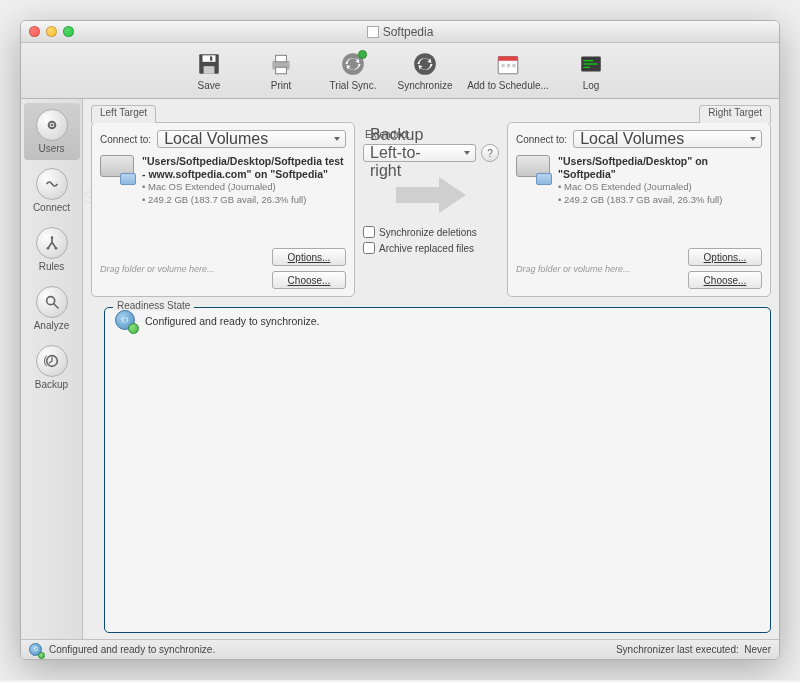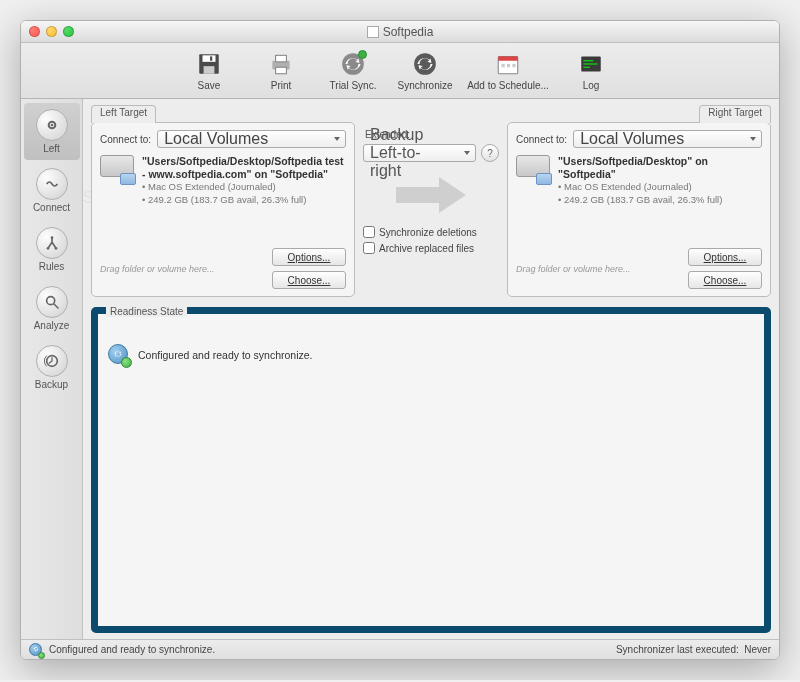--- a/index.html
+++ b/index.html
@@ -42,21 +42,21 @@
 .drag-hint { font-size: 9px; color: #999; font-style: italic; }
 .btn-stack { margin-left: auto; display: flex; flex-direction: column; gap: 5px; }
 .btn { height: 18px; min-width: 74px; background: linear-gradient(to bottom,#fefefe,#e6e6e6); border: 1px solid #aaa; border-radius: 3px; font-size: 10px; cursor: pointer; padding: 0 8px; color: #333; text-decoration: underline; }
 .middle-col { flex: 1; display: flex; flex-direction: column; align-items: center; padding-top: 24px; font-size: 10px; color: #555; gap: 4px; }
 .op-label { align-self: flex-start; margin-left: 2px; }
 .op-row { display: flex; gap: 5px; align-items: center; width: 100%; }
 .help-btn { width: 18px; height: 18px; border-radius: 50%; background: linear-gradient(to bottom,#fff,#e4e4e4); border: 1px solid #aaa; display: flex; align-items: center; justify-content: center; font-size: 10px; color: #666; cursor: pointer; }
 .arrow-big { margin: 8px 0 4px; }
 .check-row { display: flex; align-items: center; gap: 4px; font-size: 10px; color: #444; width: 100%; }
 .check-row input { width: 12px; height: 12px; }
-.readiness-group { border: 7px solid #0c4a6e; border-radius: 5px; background: #f5f5f5; margin-top: 6px; flex: 1; position: relative; padding: 30px 10px 10px; }
+.readiness-group { border: 1px solid #0c4a6e; border-radius: 5px; background: #f5f5f5; margin-top: 6px; flex: 1; position: relative; padding: 2px 10px 10px; margin-left: 13px; }
 .group-label { position: absolute; top: -8px; left: 8px; background: #ededed; font-size: 10px; color: #555; padding: 0 4px; }
 .ready-row { display: flex; align-items: center; gap: 8px; }
 .ready-icon { position: relative; width: 22px; height: 22px; }
 .sync-circle { width: 20px; height: 20px; border-radius: 50%; background: radial-gradient(circle at 35% 35%, #a0d0f0, #5090c0); border: 1px solid #4078a8; display: flex; align-items: center; justify-content: center; }
 .check-badge { position: absolute; right: -2px; bottom: -2px; width: 11px; height: 11px; border-radius: 50%; background: radial-gradient(circle at 35% 35%, #8de080,#3cb043); border: 1px solid #2a8c30; }
 .ready-text { font-size: 10.5px; color: #333; }
 .statusbar { height: 20px; border-top: 1px solid #c0c0c0; background: linear-gradient(to bottom,#ececec,#e0e0e0); display: flex; align-items: center; padding: 0 8px; font-size: 10px; color: #444; }
 .status-left { display: flex; align-items: center; gap: 6px; }
 .status-right { margin-left: auto; }
 .tb-svg { width: 26px; height: 26px; }
@@ -147,21 +147,21 @@
   <div class="content">
 
     <div class="sidebar">
       <div class="sb-item sel">
         <div class="sb-icon">
             <svg width="16" height="16" viewBox="0 0 24 24">
               <circle cx="12" cy="12" r="5" fill="none" stroke="#666" stroke-width="3"></circle>
               <circle cx="12" cy="12" r="2" fill="#666"></circle>
             </svg>
           </div>
-        <span>Left</span>
+        <span>Users</span>
       </div>
       <div class="sb-item">
         <div class="sb-icon">
             <svg width="16" height="16" viewBox="0 0 24 24">
               <path d="M4 12 Q8 6 12 12 T20 12" fill="none" stroke="#666" stroke-width="2.5"></path>
             </svg>
           </div>
         <span>Connect</span>
       </div>
       <div class="sb-item">

